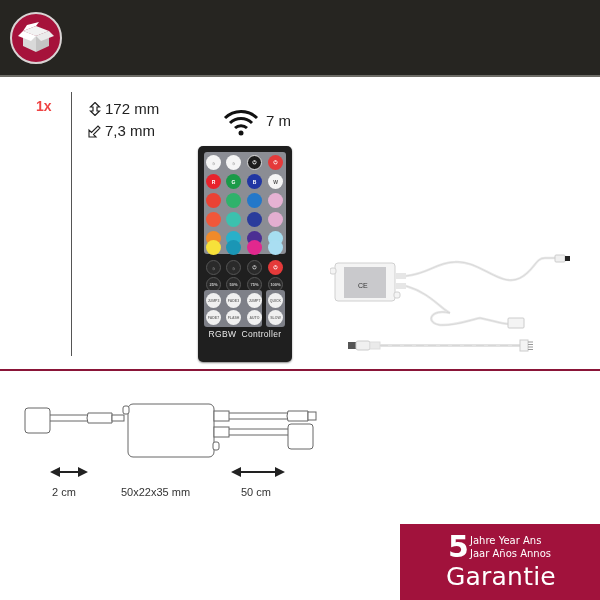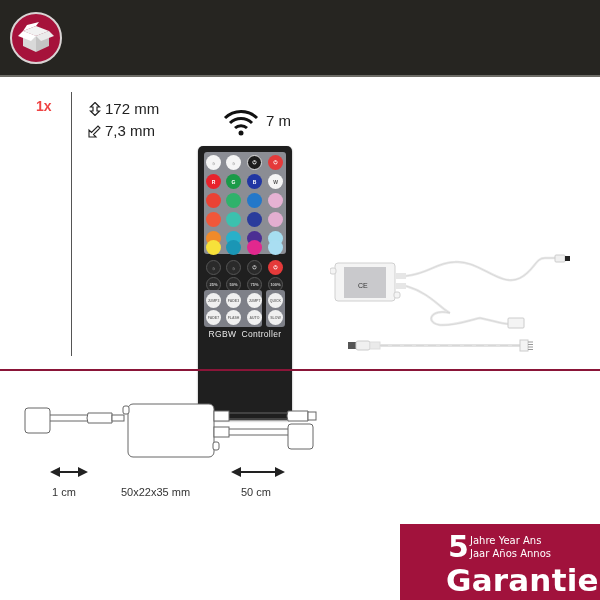--- a/index.html
+++ b/index.html
@@ -7,36 +7,36 @@
   .header { position:absolute; left:0; top:0; width:600px; height:75px; background:#262521; border-bottom:2px solid #6d6c66; }
   .header-icon { position:absolute; left:10px; top:12px; width:52px; height:52px; border-radius:50%; background:#a6123b; border:2px solid #d9d4d4; box-sizing:border-box; }
   .header-title { position:absolute; left:84px; top:19px; color:#f2f2f2; font-family:"DejaVu Serif", serif; font-size:25px; letter-spacing:0.2px; white-space:pre; }
   .qty { position:absolute; left:36px; top:98px; color:#ef4444; font-weight:bold; font-size:14px; font-family:"Liberation Sans", sans-serif; }
   .vline { position:absolute; left:71px; top:92px; width:1px; height:264px; background:#555; }
   .dims { position:absolute; left:88px; top:98px; font-family:"Liberation Sans", sans-serif; font-size:15px; color:#222; line-height:22px; }
   .dims .row { display:flex; align-items:center; gap:3px; height:22px; }
   .dims .ic { width:14px; height:14px; display:inline-block; }
   .wifi { position:absolute; left:222px; top:107px; width:38px; height:30px; }
   .range { position:absolute; left:266px; top:112px; font-size:15px; color:#222; font-family:"Liberation Sans", sans-serif; }
-  .remote { position:absolute; left:198px; top:146px; width:94px; height:274px; background:#1f1f1f; border-radius:5px; box-shadow:0 1px 2px #888; }
+  .remote { position:absolute; left:198px; top:146px; width:94px; height:216px; background:#1f1f1f; border-radius:5px; box-shadow:0 1px 2px #888; }
   .panel { position:absolute; left:6px; top:6px; width:82px; height:102px; background:#8b8d94; border-radius:3px; }
   .btn { position:absolute; width:15px; height:15px; border-radius:50%; font-size:5px; color:#fff; display:flex; align-items:center; justify-content:center; font-family:"Liberation Sans", sans-serif; font-weight:bold; }
   .panel2 { position:absolute; width:58px; height:37px; left:6px; top:144px; background:#7e8088; border-radius:3px; }
   .panel3 { position:absolute; width:19px; height:37px; left:68px; top:144px; background:#7e8088; border-radius:3px; }
   .rlabel { position:absolute; left:0; width:94px; top:183px; text-align:center; color:#e8e8e8; font-size:8.5px; font-family:"Liberation Sans", sans-serif; letter-spacing:0.3px; }
   .product { position:absolute; left:330px; top:248px; width:250px; height:110px; }
   .divider { position:absolute; left:0; top:369px; width:600px; height:2px; background:#8a1538; }
   .diagram { position:absolute; left:0; top:375px; width:340px; height:90px; }
   .dim-arrow { position:absolute; top:466px; }
   .dim-label { position:absolute; top:486px; font-family:"Liberation Sans", sans-serif; font-size:11px; color:#333; }
   .warranty { position:absolute; left:400px; top:524px; width:200px; height:76px; background:#a1123c; color:#fff; font-family:"DejaVu Sans", sans-serif; }
   .w-num { position:absolute; left:48px; top:8px; font-size:30px; font-weight:bold; line-height:30px; }
   .w-l1 { position:absolute; left:70px; top:11px; font-size:10px; }
   .w-l2 { position:absolute; left:70px; top:24px; font-size:10px; }
-  .w-big { position:absolute; left:46px; top:38px; font-size:31px; font-weight:bold; letter-spacing:0.2px; }
+  .w-big { position:absolute; left:46px; top:38px; font-size:25px; font-weight:normal; letter-spacing:0.2px; }
 </style>
 </head>
 <body>
 
 <div class="header">
   <div class="header-icon">
     <svg width="48" height="48" viewBox="0 0 48 48" style="position:absolute;left:0;top:0">
       <polygon points="24,12 37,17 24,22 11,17" fill="#f2f2f2"></polygon>
       <polygon points="11,17 24,22 24,38 11,32" fill="#d9d9d9"></polygon>
       <polygon points="37,17 24,22 24,38 37,32" fill="#c4c4c4"></polygon>
@@ -180,21 +180,21 @@
   <path d="M229,38 L288,38 M229,44 L288,44" stroke="#666"></path>
   <path d="M288,36 L308,36 L308,46 L288,46 Q286,41 288,36 Z" fill="#fff" stroke="#666"></path>
   <rect x="308" y="37" width="8" height="8" fill="#fff" stroke="#666"></rect>
   <path d="M229,54 L288,54 M229,60 L288,60" stroke="#666"></path>
   <rect x="288" y="49" width="25" height="25" rx="3" fill="#fff" stroke="#666"></rect>
 </svg>
 
 <svg class="dim-arrow" style="left:50px;width:40px;height:12px" viewBox="0 0 40 12">
   <polygon points="0,6 10,1 10,5 28,5 28,1 38,6 28,11 28,7 10,7 10,11" fill="#222"></polygon>
 </svg>
-<div class="dim-label" style="left:52px">1 cm</div>
+<div class="dim-label" style="left:52px">2 cm</div>
 
 <div class="dim-label" style="left:121px">50x22x35 mm</div>
 
 <svg class="dim-arrow" style="left:231px;width:56px;height:12px" viewBox="0 0 56 12">
   <polygon points="0,6 10,1 10,5 44,5 44,1 54,6 44,11 44,7 10,7 10,11" fill="#222"></polygon>
 </svg>
 <div class="dim-label" style="left:241px">50 cm</div>
 
 <div class="warranty">
   <div class="w-num">5</div>

